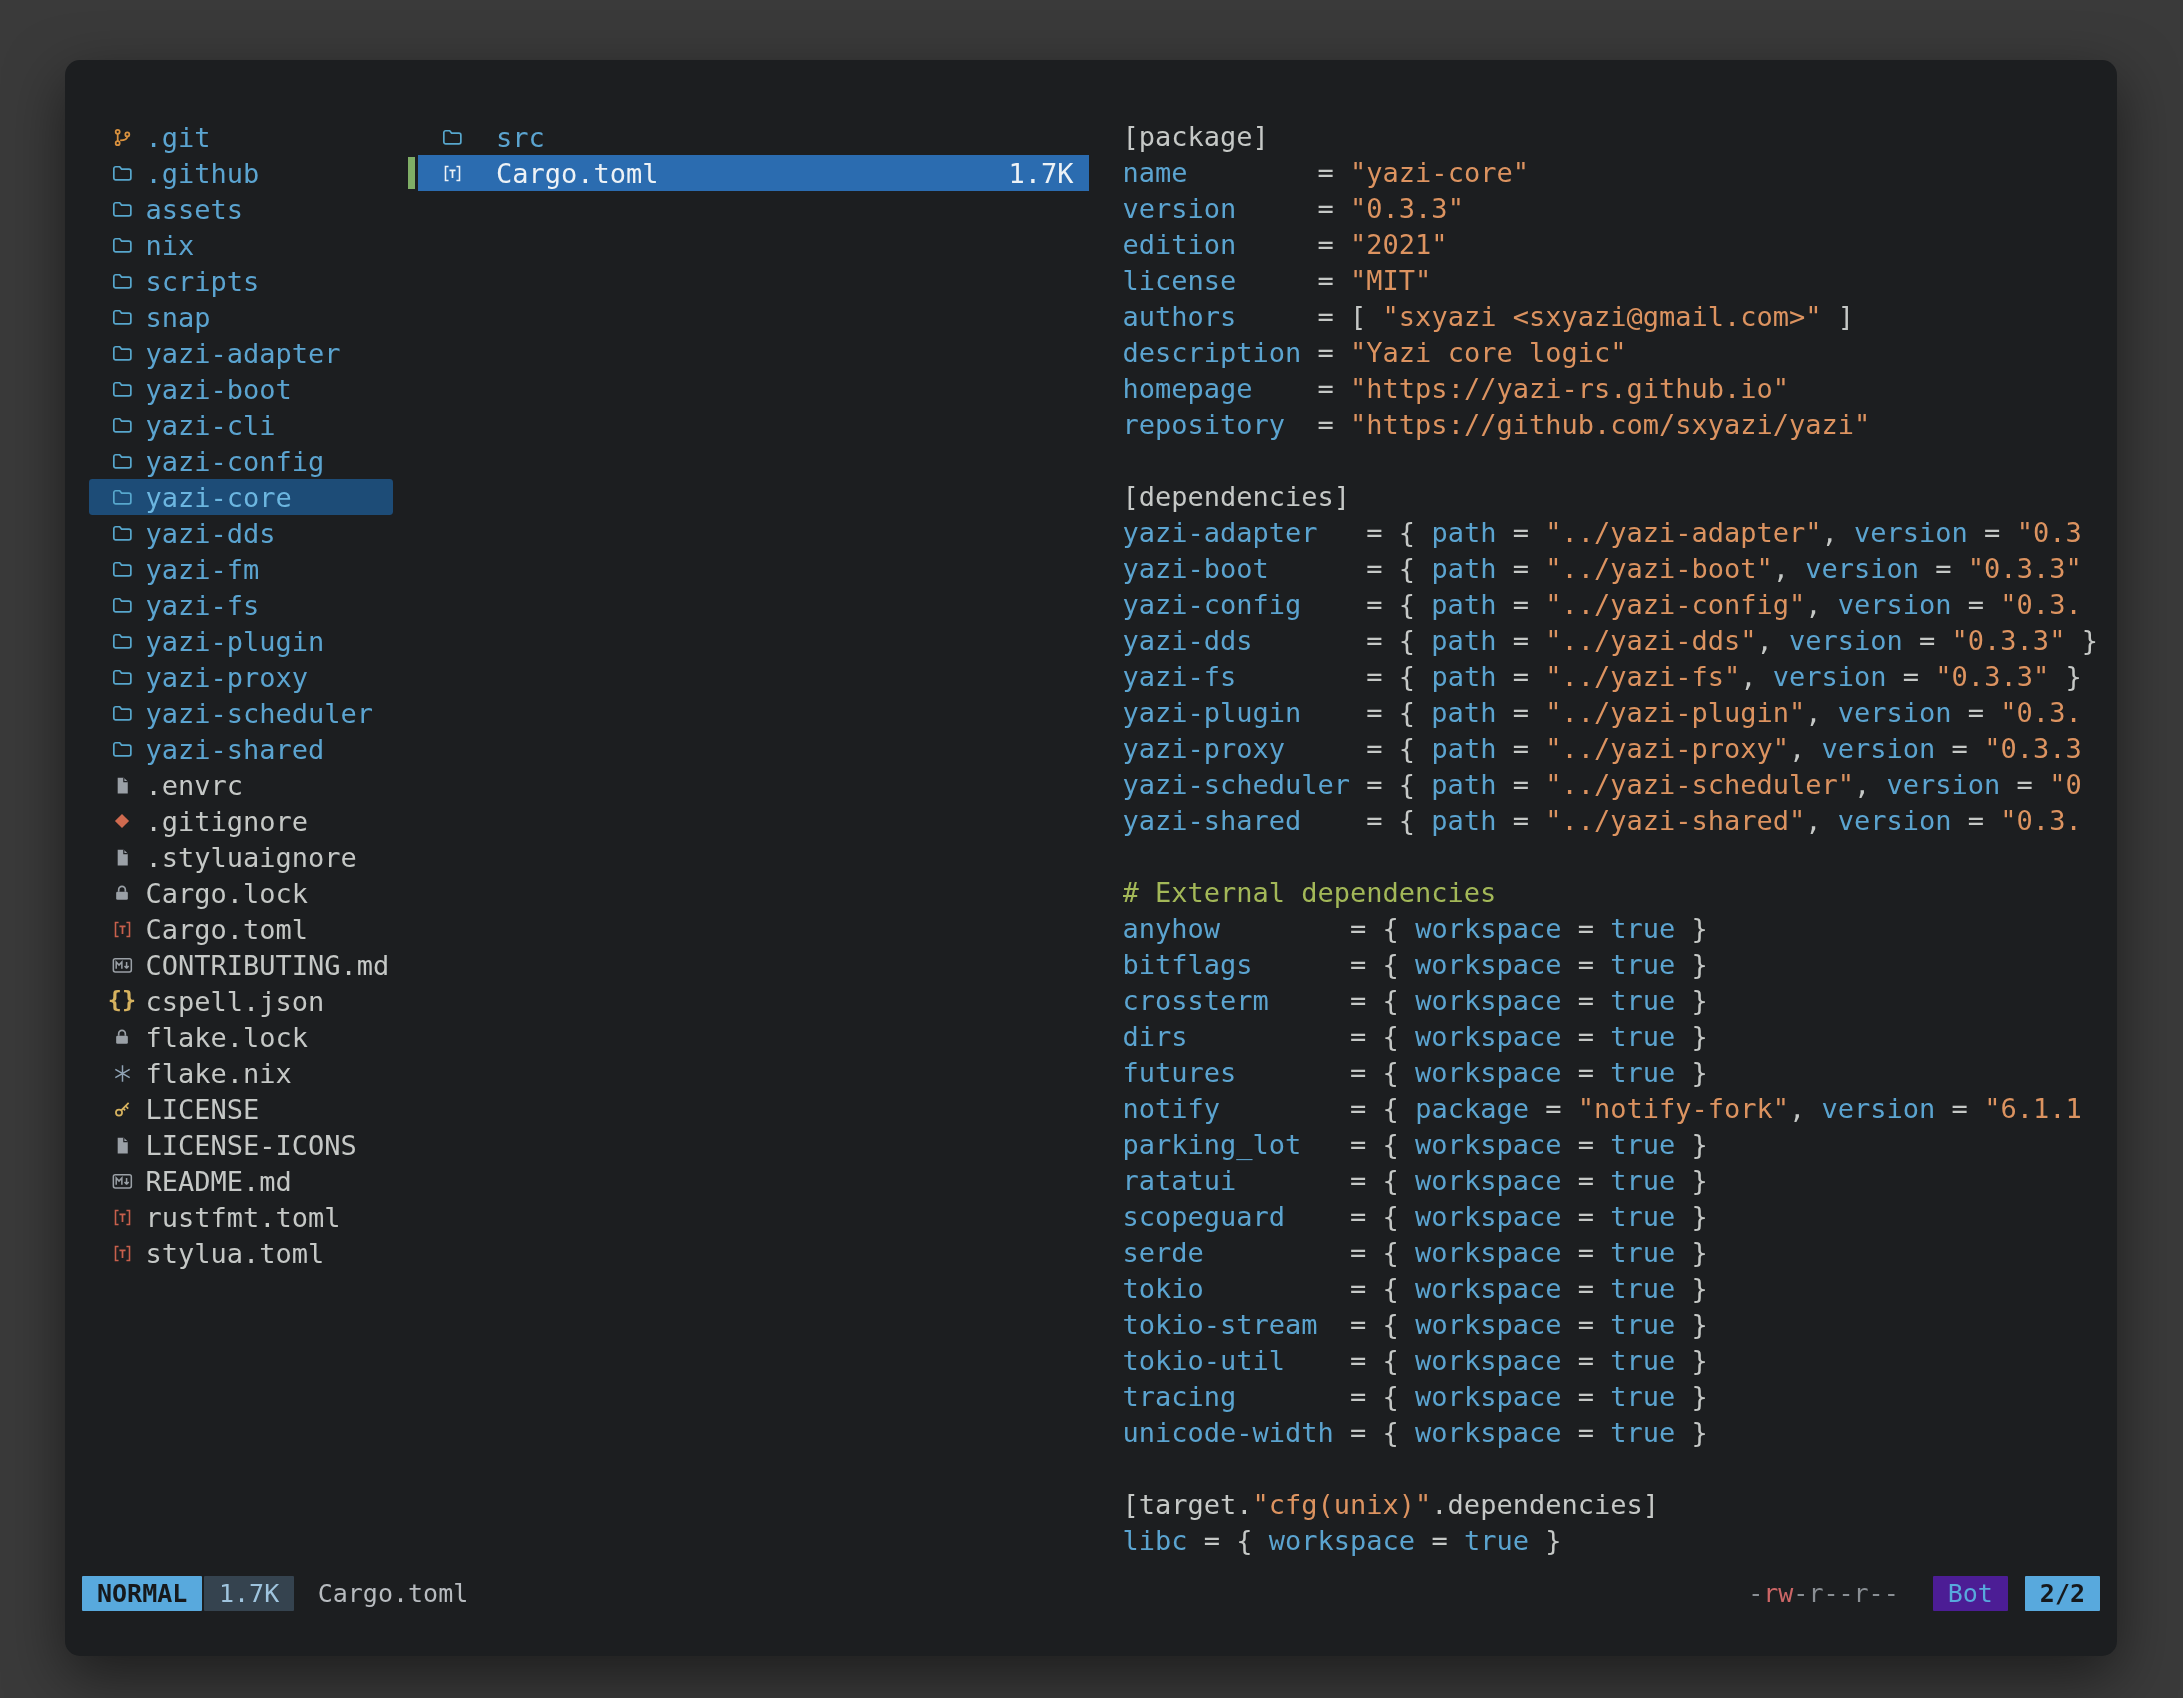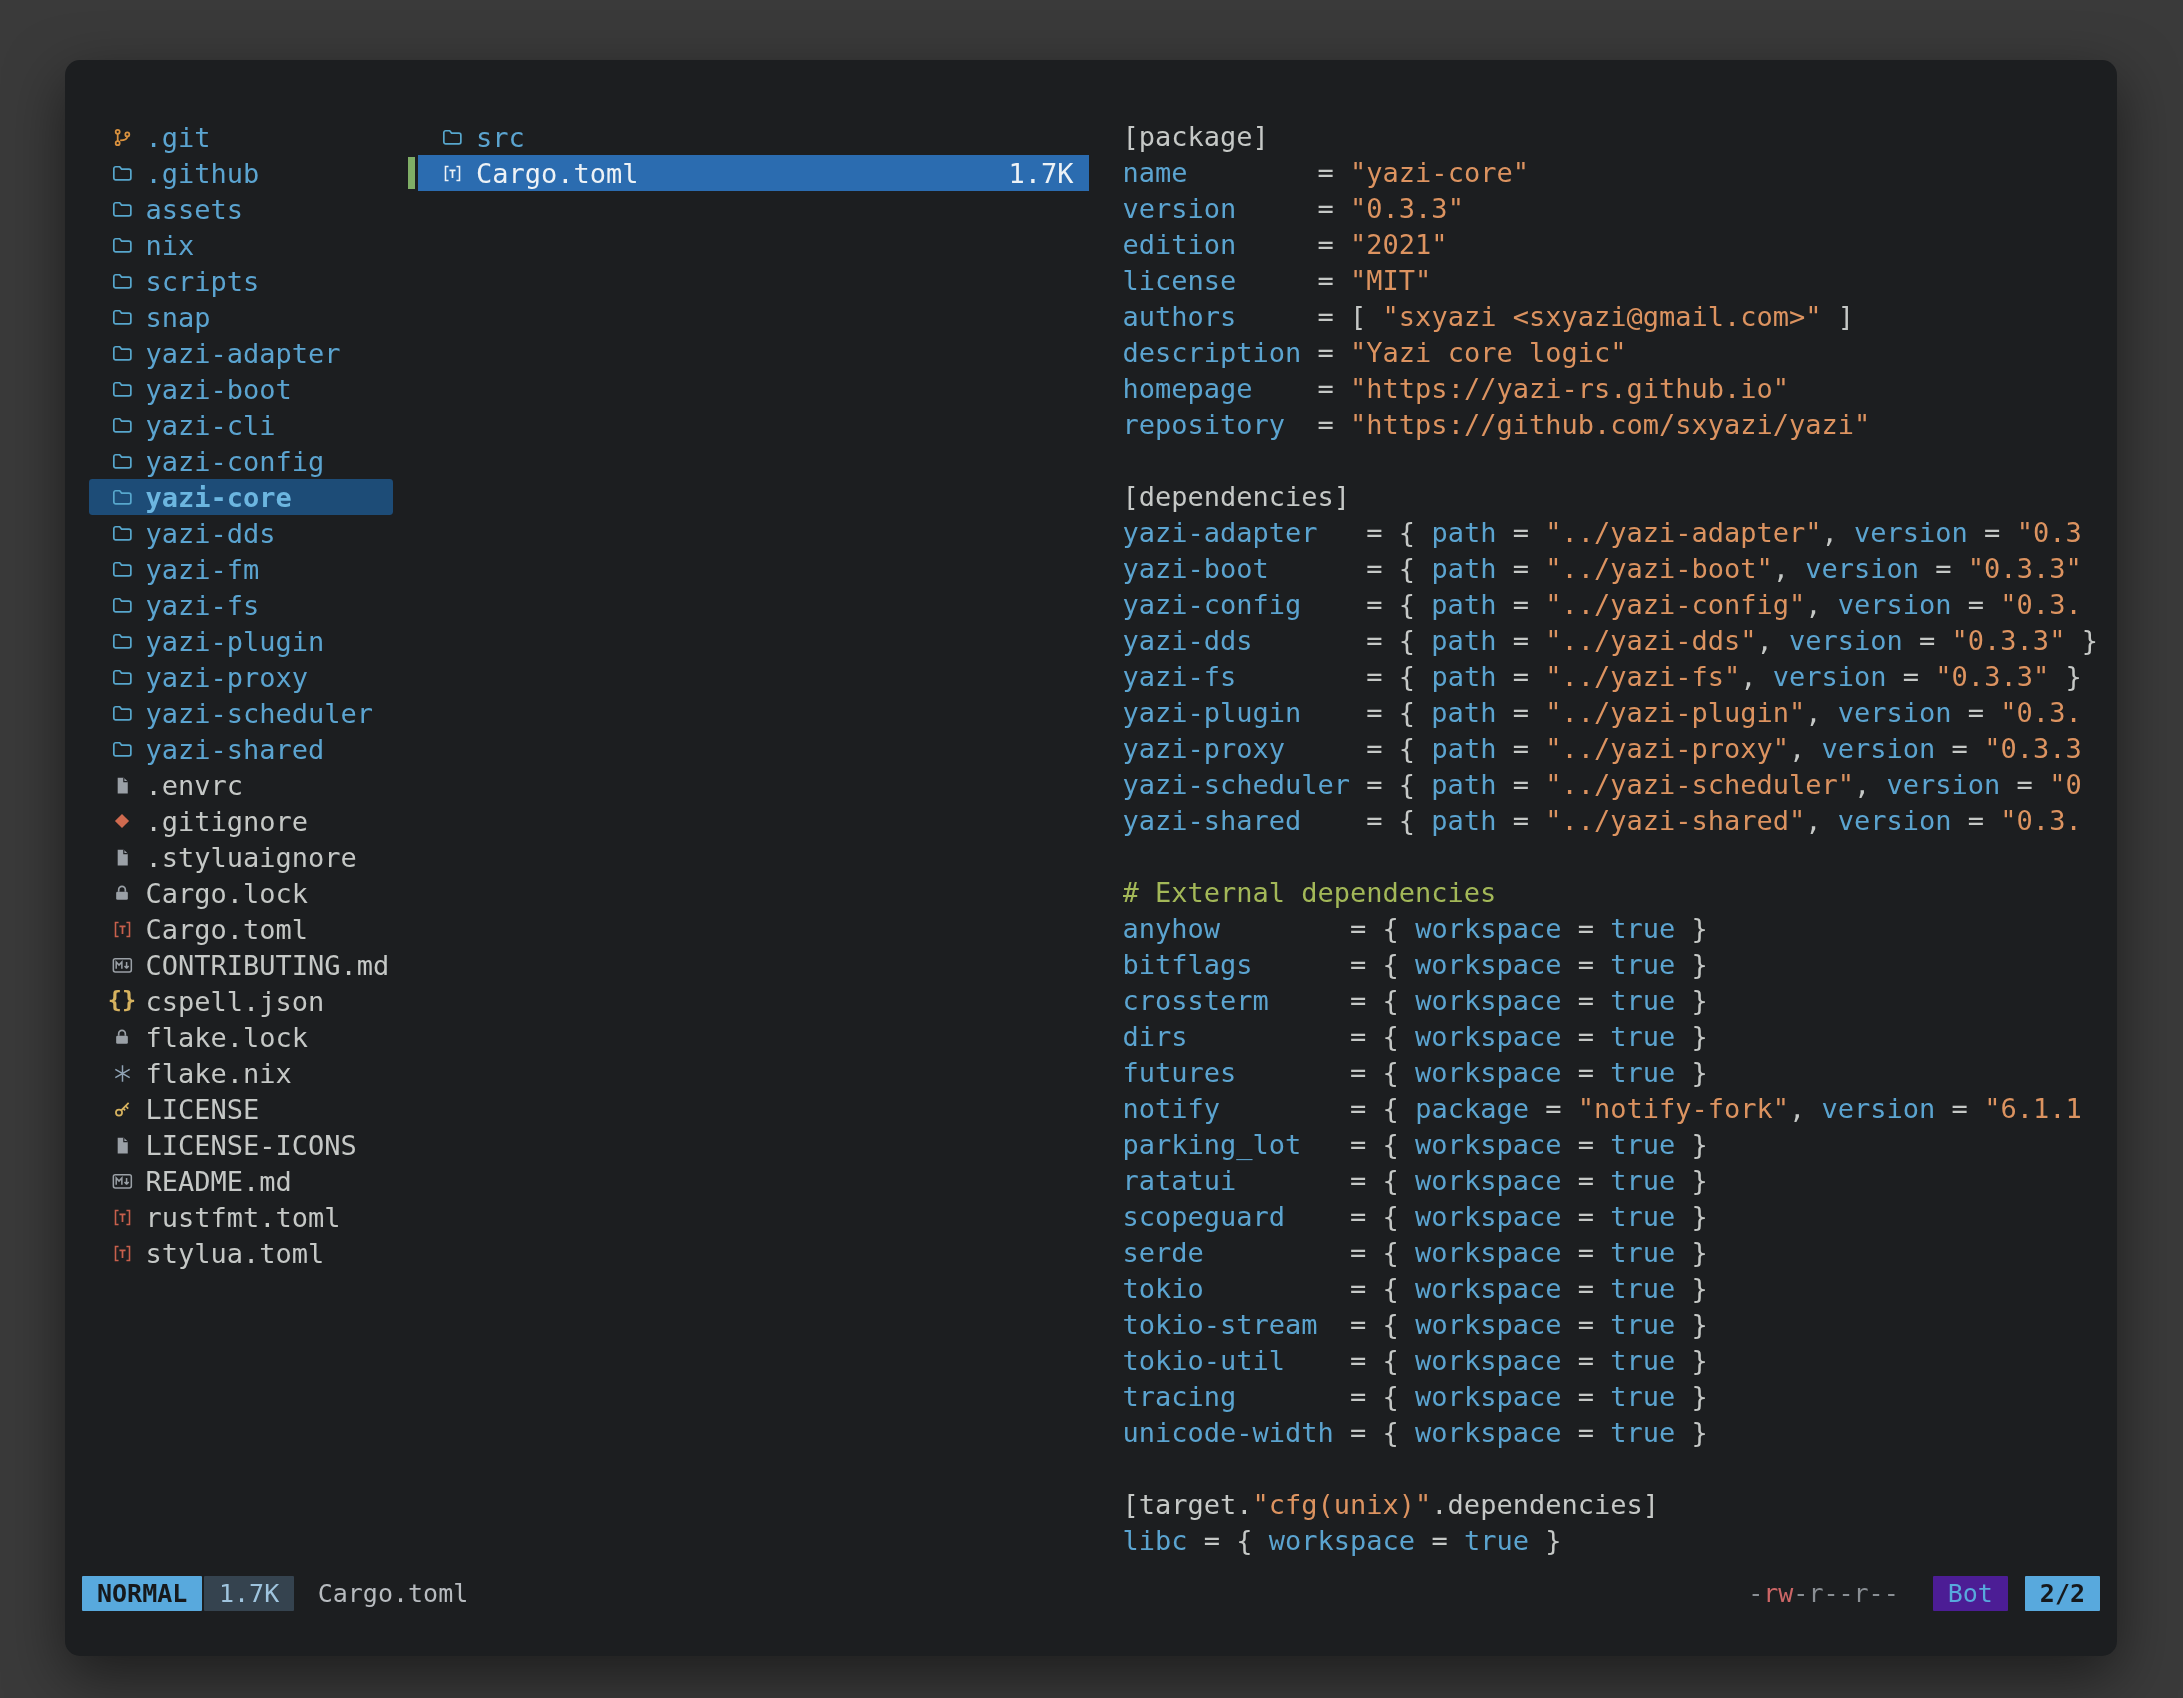--- a/index.html
+++ b/index.html
@@ -22,25 +22,25 @@
   .pane{overflow:hidden;}
   .pane.left{width:304px;flex:none;text-align:right;}
   .pane.middle{width:681px;flex:none;margin-left:15px;}
   .pane.right{flex:1;margin-left:34px;}
   
   .row{
     height:36px;display:flex;align-items:center;
     font-size:27px;white-space:pre;border-radius:3.4px;
   }
   .pane.left .row{padding:0 11.7px 0 18.5px;}
-  .pane.middle .row{margin-left:10px;padding:0 15px 0 20px;position:relative;border-radius:0;}
+  .pane.middle .row{margin-left:10px;padding:0 15px 0 20px;position:relative;border-radius:0;gap:20px;}
   .row .label{white-space:pre;}
   .row.dir .label{color:var(--dir-blue,#5ba4d0);}
   .row.file .label{color:var(--text-gray,#c5c8c6);}
-  .row.hovered{background:var(--hover-bg,#1d4c77);font-weight:bold;}
+  .row.hovered{background:var(--hover-bg,#1d4c77);}
   .row.hovered .label{color:#6cb6e0;}
   .row.selected{background:var(--selection-bg,#2b6cb0);}
   .row.selected .label,.row.selected .size{color:#edf2f6;}
   .row.selected .icon{color:#edf2f6 !important;}
   .row .size{margin-left:auto;font-size:27px;}
   .marker{
     position:absolute;left:-10px;top:1.7px;bottom:1.7px;width:7.6px;
     background:var(--marker-green,#7fae66);
   }
   

